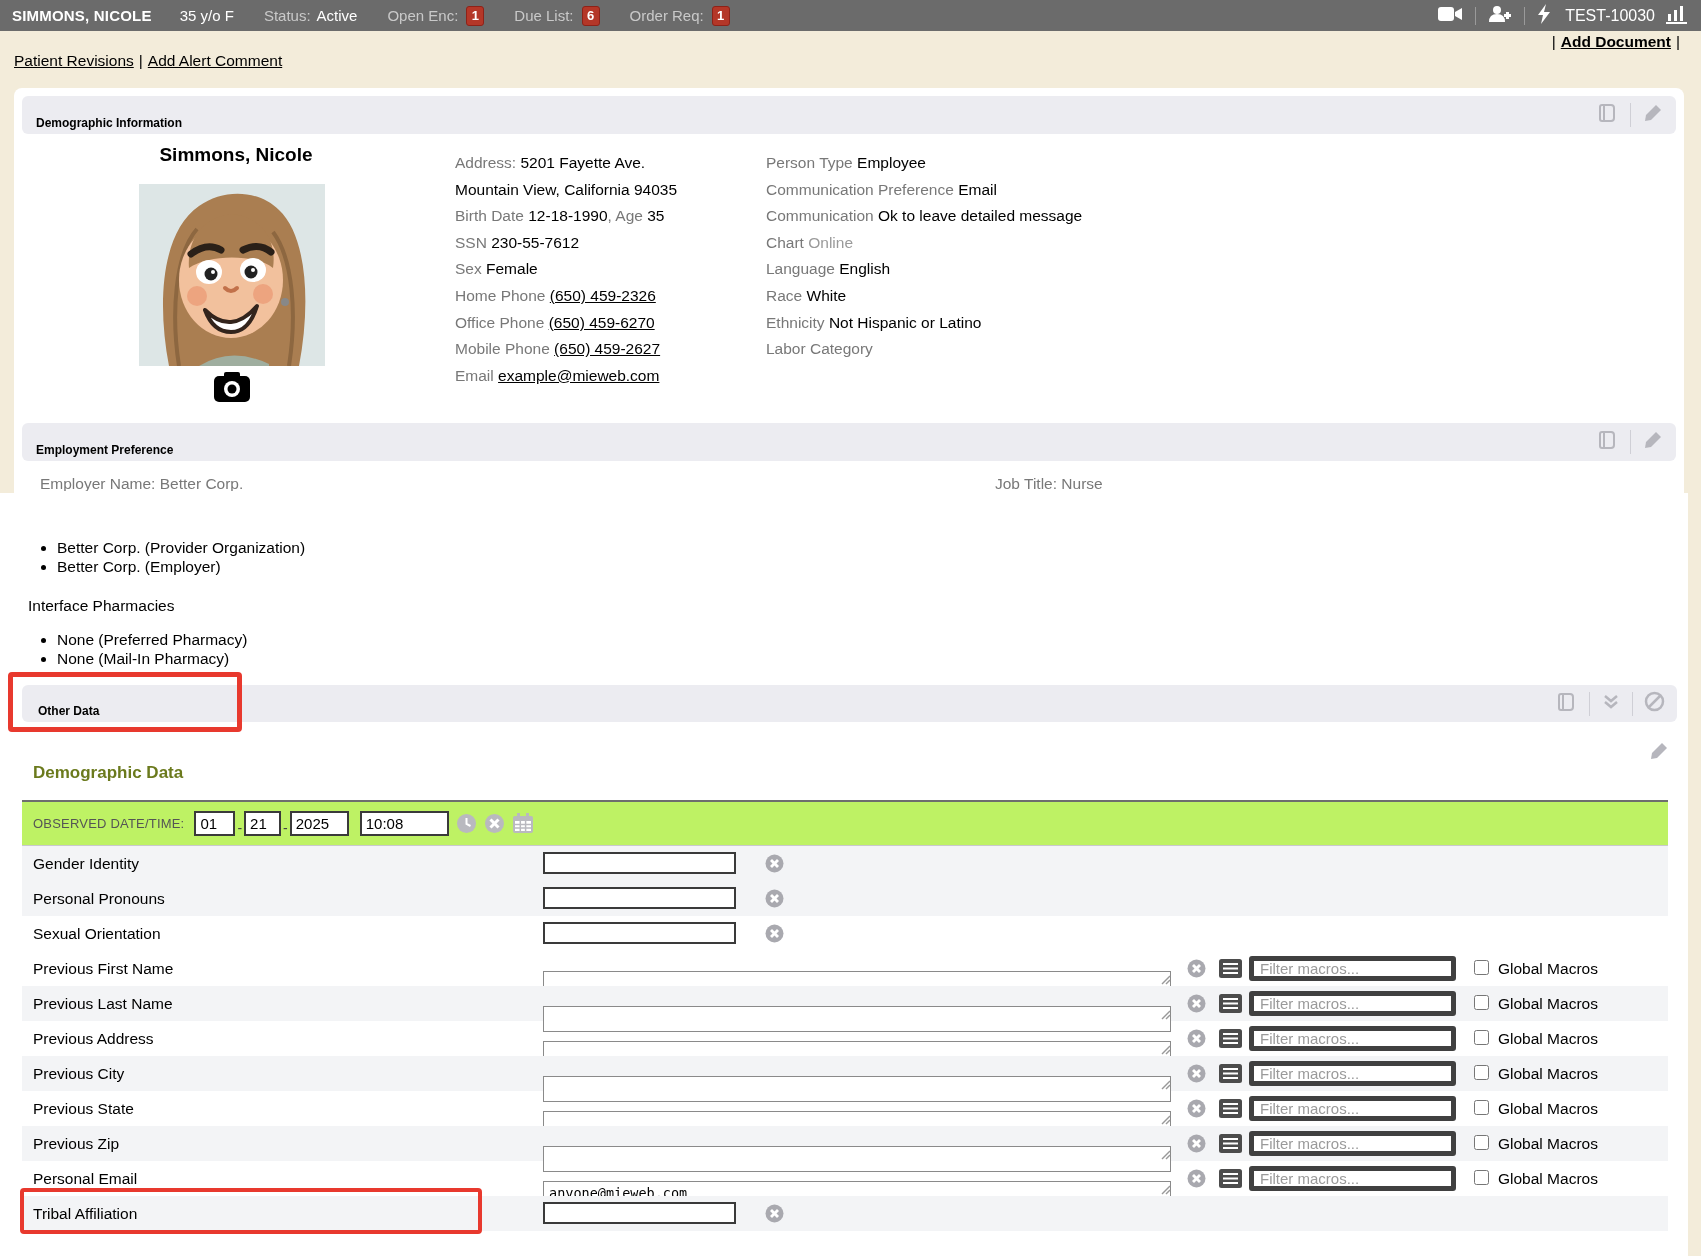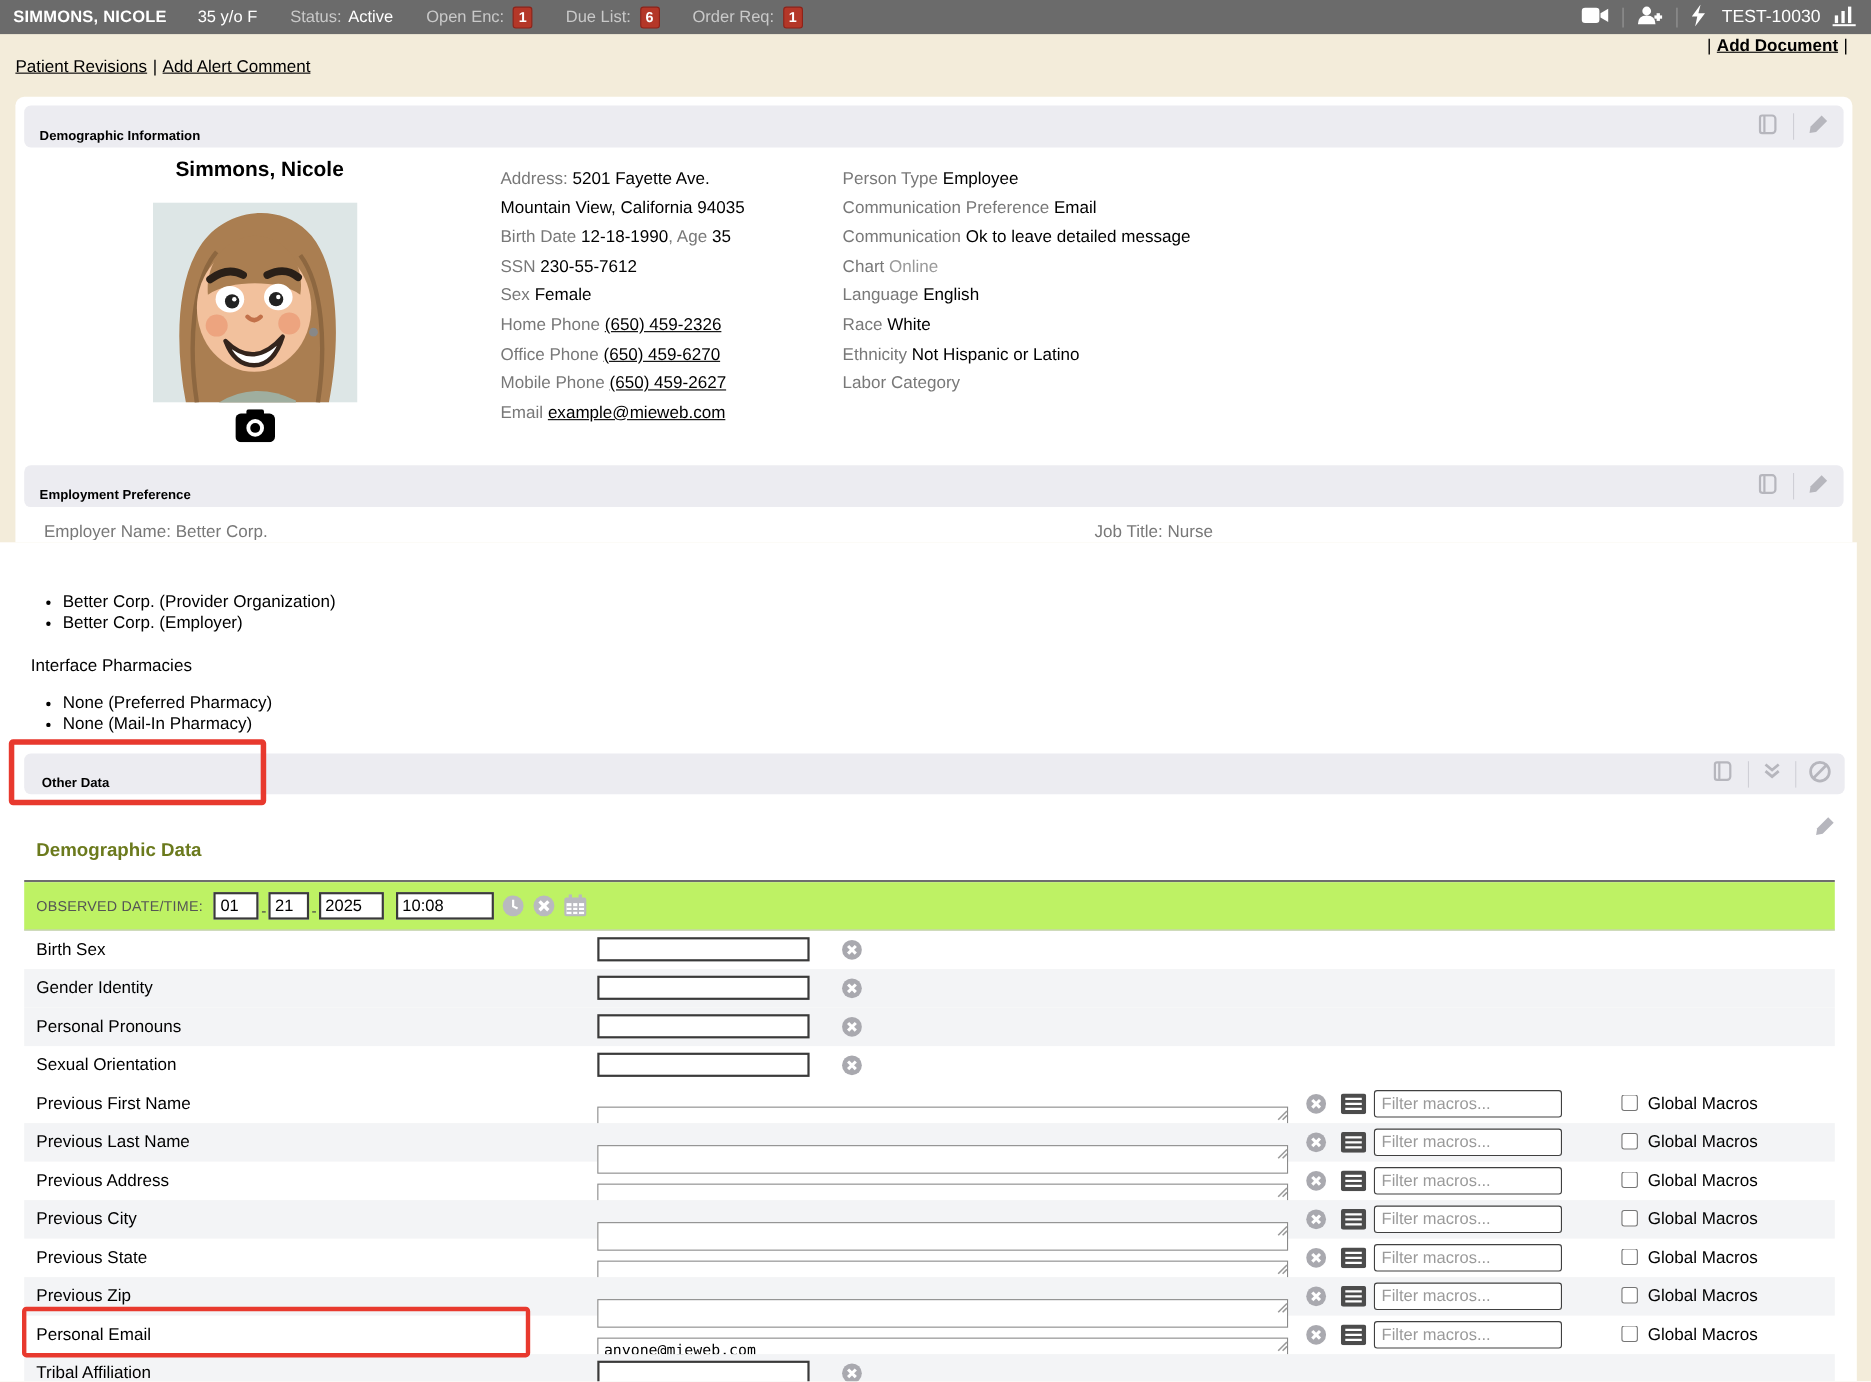--- a/index.html
+++ b/index.html
@@ -70,21 +70,21 @@
 
   .frow { position:relative; height:35px; font-size:15.5px; }
   .frow.alt { background:#f3f4f6; }
   .frow .flbl { line-height:35px; padding-left:11px; }
   .sm-input { position:absolute; left:521px; top:6px; width:193px; height:22px; border:2px solid #3a3a3a; background:#fff; font-size:15px; padding:0 4px; font-family:"Liberation Sans",sans-serif; }
   .xico { position:absolute; left:743px; top:8px; }
   .m-ta { position:absolute; left:521px; top:20px; width:628px; height:26px; border:1px solid #8a8a8a; background:#fff; resize:none; font-family:"DejaVu Sans Mono", monospace; font-size:13.5px; padding:3px 5px; overflow:hidden; }
   .grip { position:absolute; left:1139px; top:20px; }
   .m-x { position:absolute; left:1165px; top:8px; }
   .m-kbd { position:absolute; left:1197px; top:8px; }
-  .m-filter { position:absolute; left:1227px; top:5px; width:171px; height:25px; border:1px solid #404040; border-radius:3px; font-size:15px; padding:0 6px; color:#222; font-family:"Liberation Sans",sans-serif; }
+  .m-filter { position:absolute; left:1227px; top:5px; width:207px; height:25px; border:5px solid #404040; border-radius:3px; font-size:15px; padding:0 6px; color:#222; font-family:"Liberation Sans",sans-serif; }
   .m-filter::placeholder { color:#9a9a9a; }
   .m-cb { position:absolute; left:1452px; top:9px; width:15px; height:15px; }
   .m-cblbl { position:absolute; left:1476px; top:0; line-height:35px; font-size:15.5px; }
   .redbox2 { position:absolute; left:20px; top:695px; width:462px; height:46px; border:4px solid #e8392e; border-radius:4px; z-index:6; pointer-events:none; }
 </style>
 </head>
 <body>
 
 <div class="page">
 
@@ -306,29 +306,20 @@
               <rect x="1" y="3" width="20" height="17" rx="2" fill="#b9b9bf"></rect>
               <rect x="3" y="8" width="16" height="10" fill="#fff"></rect>
               <line x1="3" y1="11.5" x2="19" y2="11.5" stroke="#b9b9bf" stroke-width="1.5"></line>
               <line x1="3" y1="15" x2="19" y2="15" stroke="#b9b9bf" stroke-width="1.5"></line>
               <line x1="8.3" y1="8" x2="8.3" y2="18" stroke="#b9b9bf" stroke-width="1.5"></line>
               <line x1="13.6" y1="8" x2="13.6" y2="18" stroke="#b9b9bf" stroke-width="1.5"></line>
             </svg>
           </span>
       </div>
 
-      <div class="frow">
-        <span class="flbl">Birth Sex</span>
-        <input class="sm-input" value="" style="">
-        <span class="xico"><svg width="19" height="19" viewBox="0 0 19 19">
-              <circle cx="9.5" cy="9.5" r="9" fill="#a9a9af"></circle>
-              <line x1="6" y1="6" x2="13" y2="13" stroke="#fff" stroke-width="2.8"></line>
-              <line x1="13" y1="6" x2="6" y2="13" stroke="#fff" stroke-width="2.8"></line>
-            </svg></span>
-      </div>
       <div class="frow alt">
         <span class="flbl">Gender Identity</span>
         <input class="sm-input" value="" style="">
         <span class="xico"><svg width="19" height="19" viewBox="0 0 19 19">
               <circle cx="9.5" cy="9.5" r="9" fill="#a9a9af"></circle>
               <line x1="6" y1="6" x2="13" y2="13" stroke="#fff" stroke-width="2.8"></line>
               <line x1="13" y1="6" x2="6" y2="13" stroke="#fff" stroke-width="2.8"></line>
             </svg></span>
       </div>
       <div class="frow alt">

